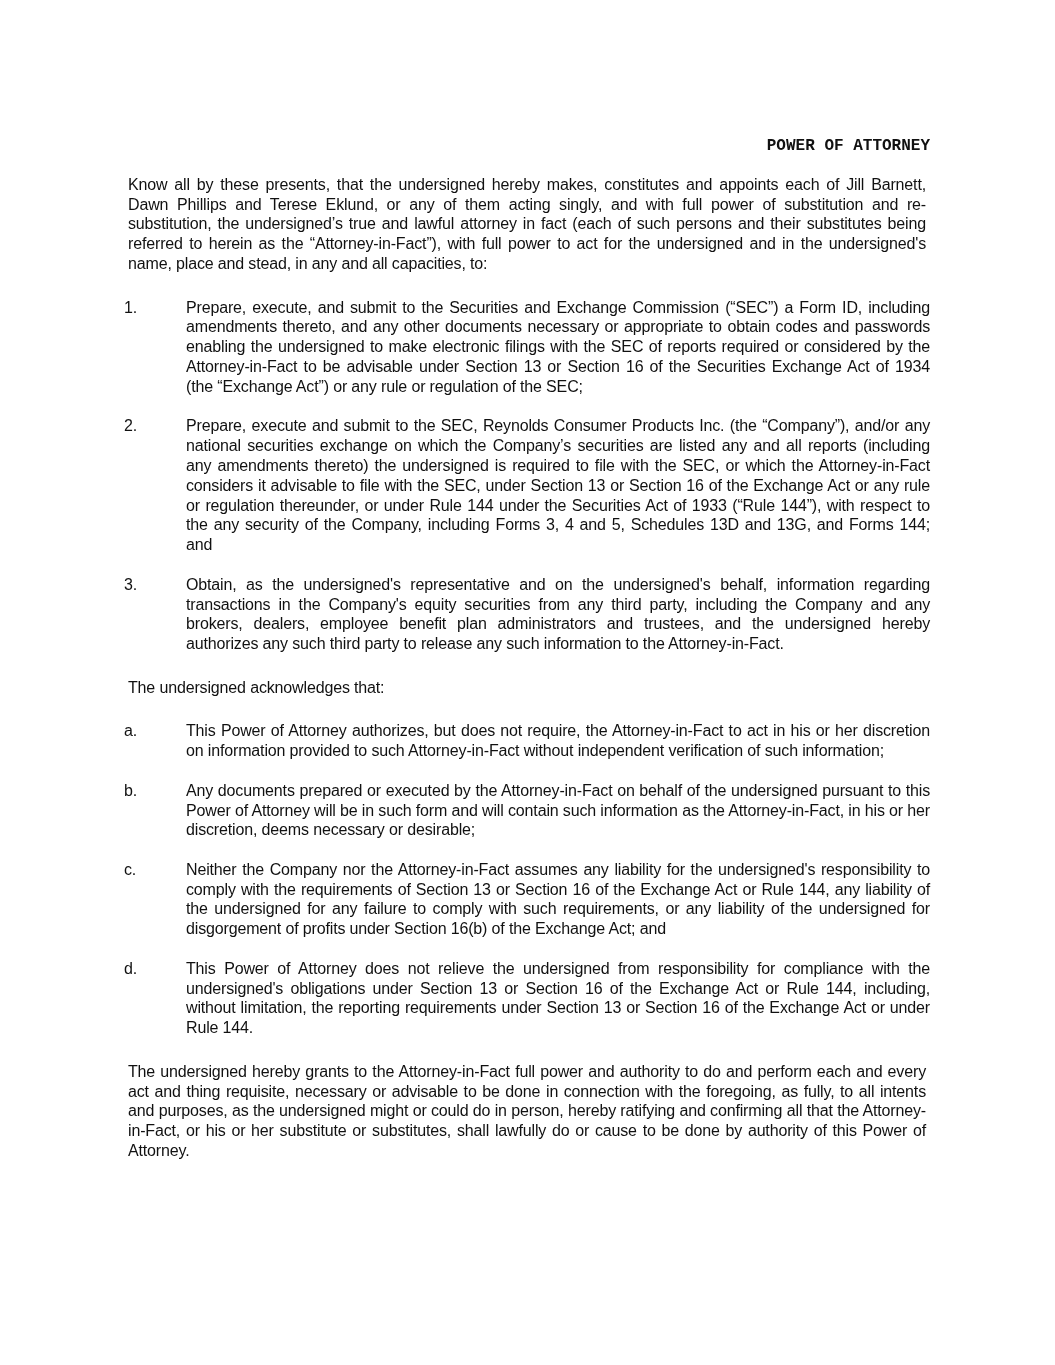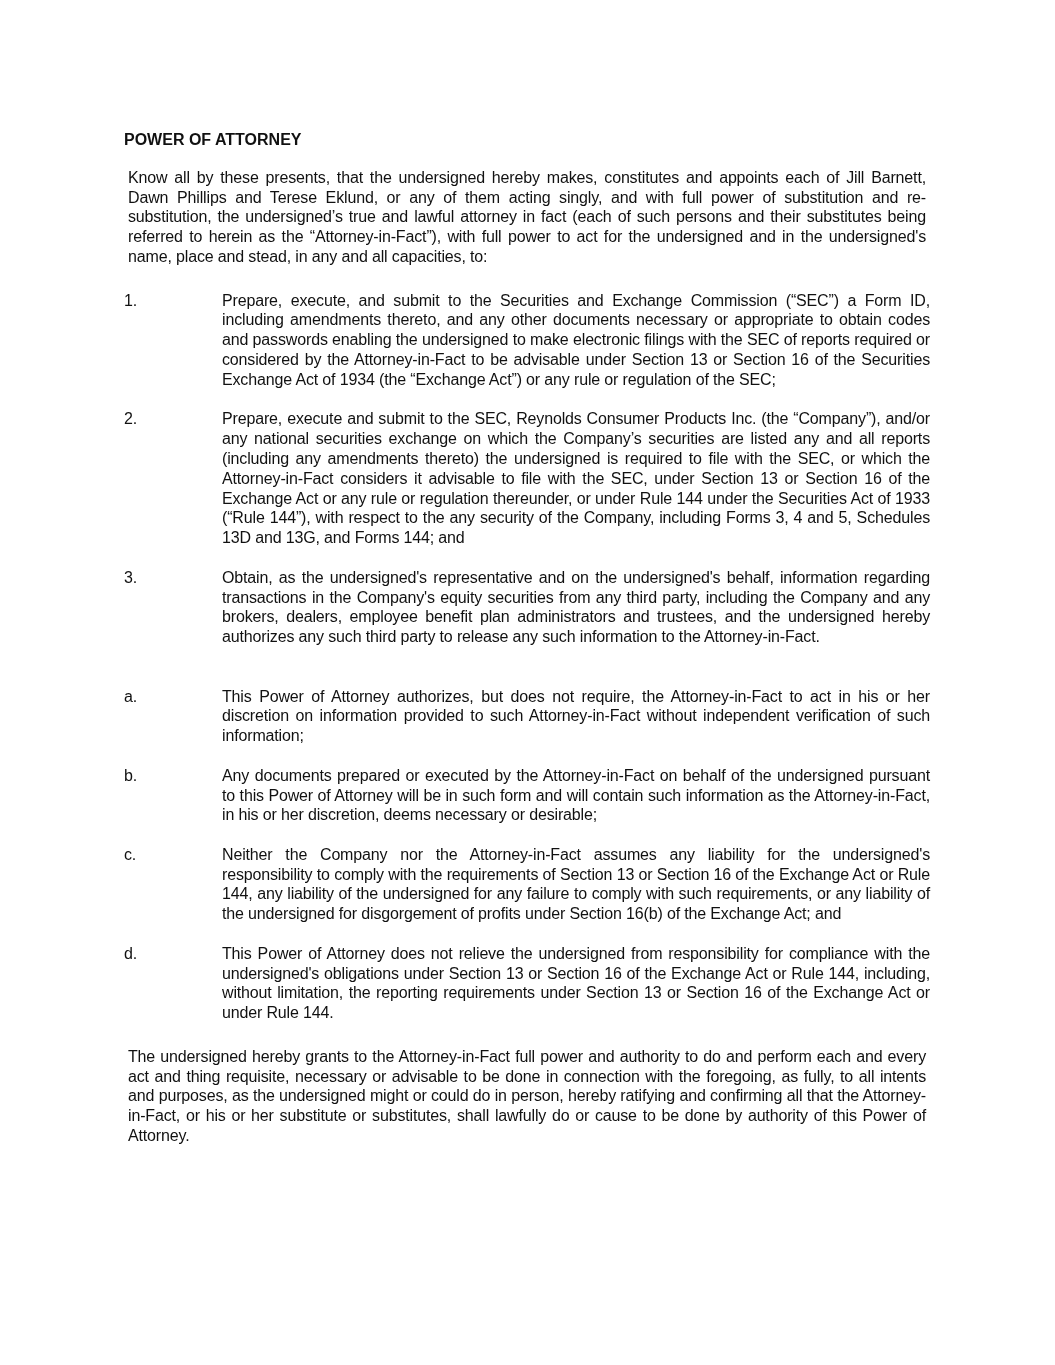--- a/index.html
+++ b/index.html
@@ -18,43 +18,43 @@
     .page {
       position: absolute;
       left: 124px;
       top: 123px;
       width: 806px;
       font-size: 16px;
       line-height: 19.8px;
       letter-spacing: -0.15px;
     }
     .title {
-      text-align: left;
+      text-align: right;
       font-weight: bold;
       font-size: 16px;
-      margin: 7px 0 18px 0;
+      margin: 14px 0 18px 0;
       letter-spacing: 0;
+      font-family: Liberation Mono, monospace;
     }
     .para {
       text-align: justify;
       margin: 4px;
     }
     .gap { height: 19.8px; }
     .item {
       display: flex;
       margin: 0;
     }
     .item .marker {
       width: 62px;
       flex: 0 0 62px;
     }
     .item .text {
       flex: 1 1 auto;
       text-align: justify;
-      margin-left: 36px;
     }
   </style>
 </head>
 <body>
 
 <div class="page">
   <p class="title">POWER OF ATTORNEY</p>
 
   <p class="para">Know all by these presents, that the undersigned hereby makes, constitutes and appoints each of Jill Barnett, Dawn Phillips and Terese Eklund, or any of them acting singly, and with full power of substitution and re-substitution, the undersigned’s true and lawful attorney in fact (each of such persons and their substitutes being referred to herein as the “Attorney-in-Fact”), with full power to act for the undersigned and in the undersigned's name, place and stead, in any and all capacities, to:</p>
   <div class="gap"></div>
@@ -70,20 +70,21 @@
     <span class="text">Prepare, execute and submit to the SEC, Reynolds Consumer Products Inc. (the “Company”), and/or any national securities exchange on which the Company’s securities are listed any and all reports (including any amendments thereto) the undersigned is required to file with the SEC, or which the Attorney-in-Fact considers it advisable to file with the SEC, under Section 13 or Section 16 of the Exchange Act or any rule or regulation thereunder, or under Rule 144 under the Securities Act of 1933 (“Rule 144”), with respect to the any security of the Company, including Forms 3, 4 and 5, Schedules 13D and 13G, and Forms 144; and</span>
   </div>
   <div class="gap"></div>
 
   <div class="item">
     <span class="marker">3.</span>
     <span class="text">Obtain, as the undersigned's representative and on the undersigned's behalf, information regarding transactions in the Company's equity securities from any third party, including the Company and any brokers, dealers, employee benefit plan administrators and trustees, and the undersigned hereby authorizes any such third party to release any such information to the Attorney-in-Fact.</span>
   </div>
   <div class="gap"></div>
 
+  <p class="para">The undersigned acknowledges that:</p>
   <div class="gap"></div>
 
   <div class="item">
     <span class="marker">a.</span>
     <span class="text">This Power of Attorney authorizes, but does not require, the Attorney-in-Fact to act in his or her discretion on information provided to such Attorney-in-Fact without independent verification of such information;</span>
   </div>
   <div class="gap"></div>
 
   <div class="item">
     <span class="marker">b.</span>

